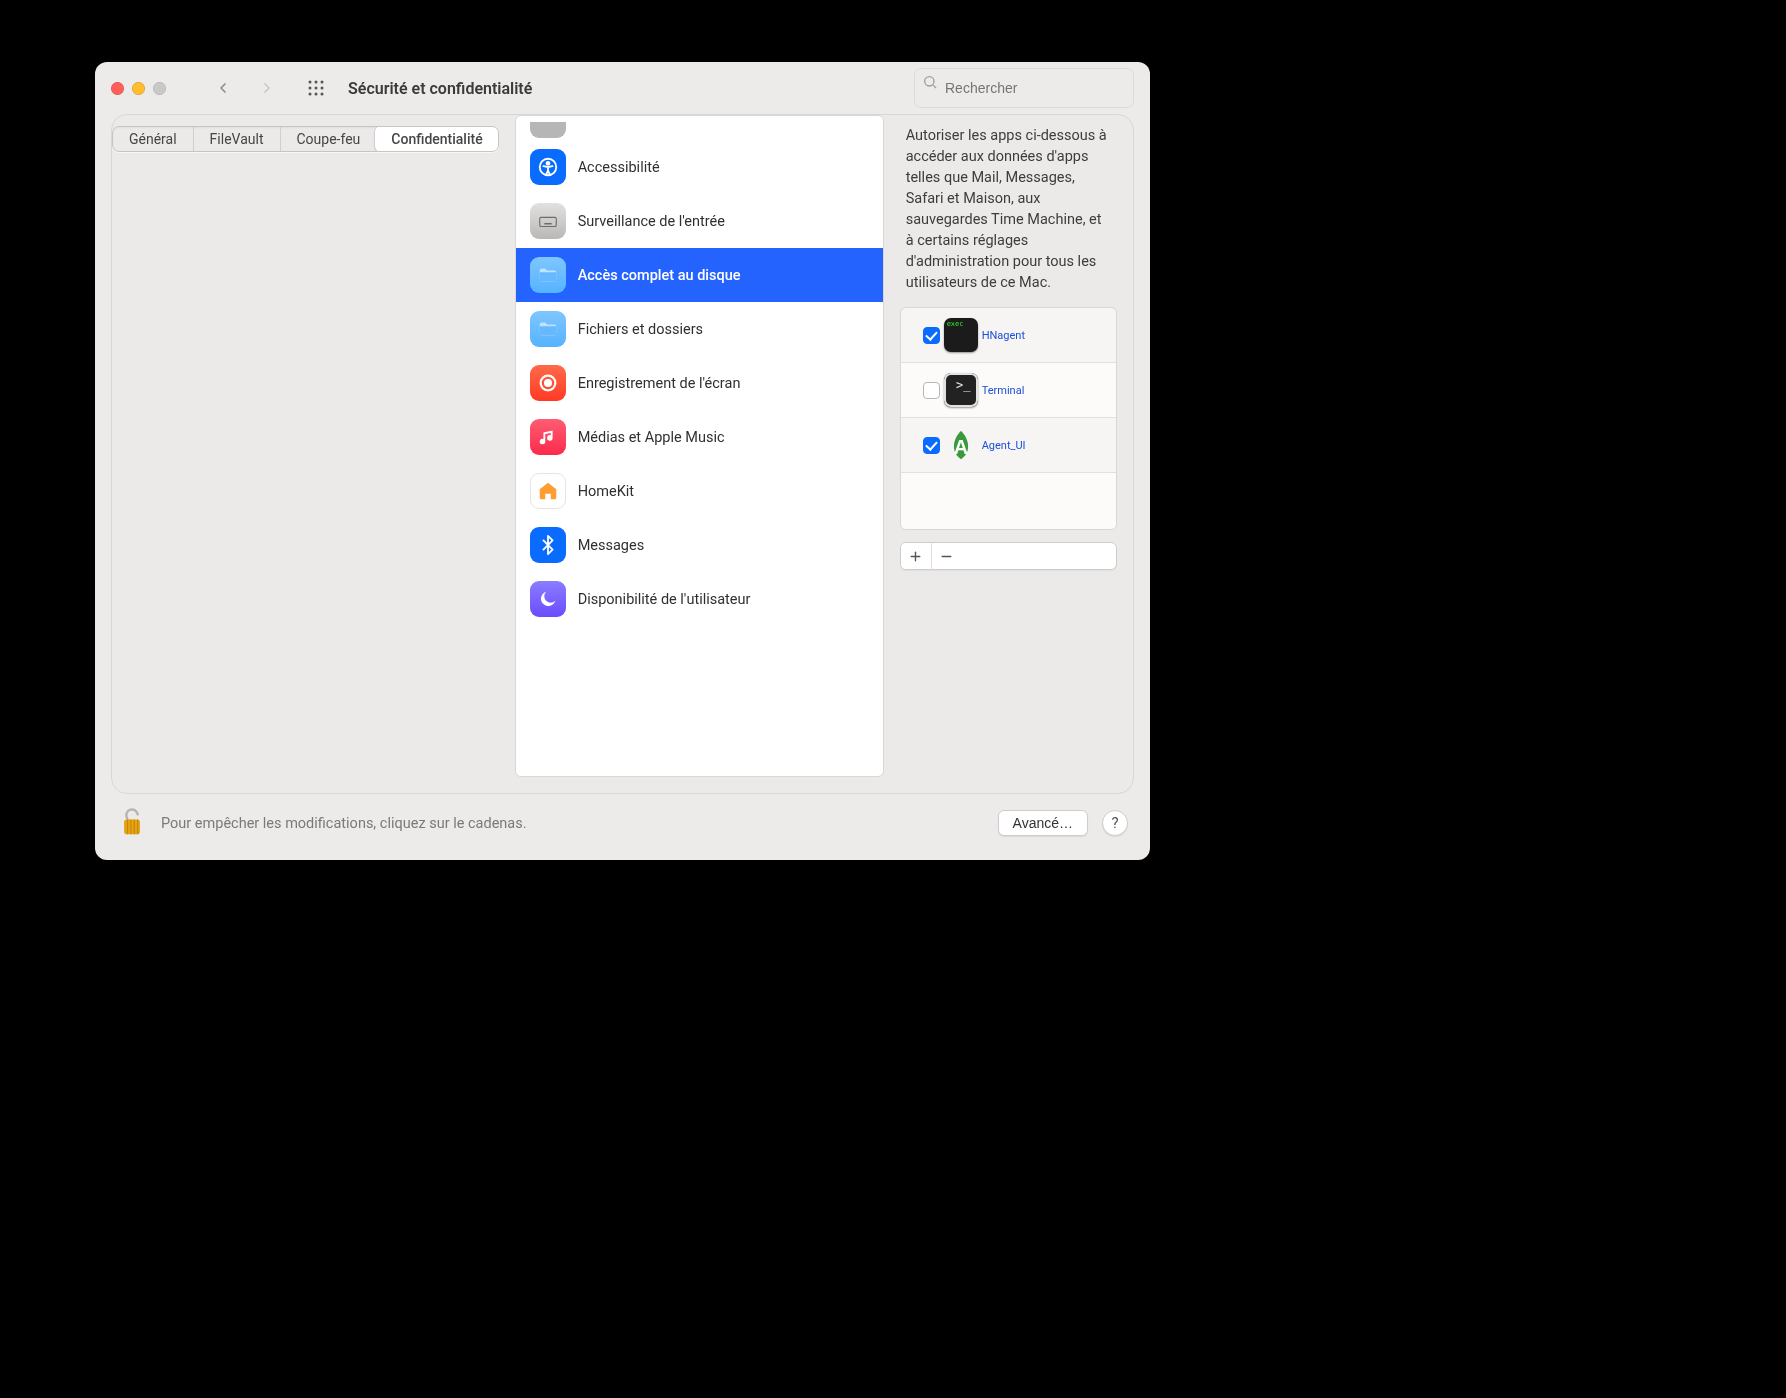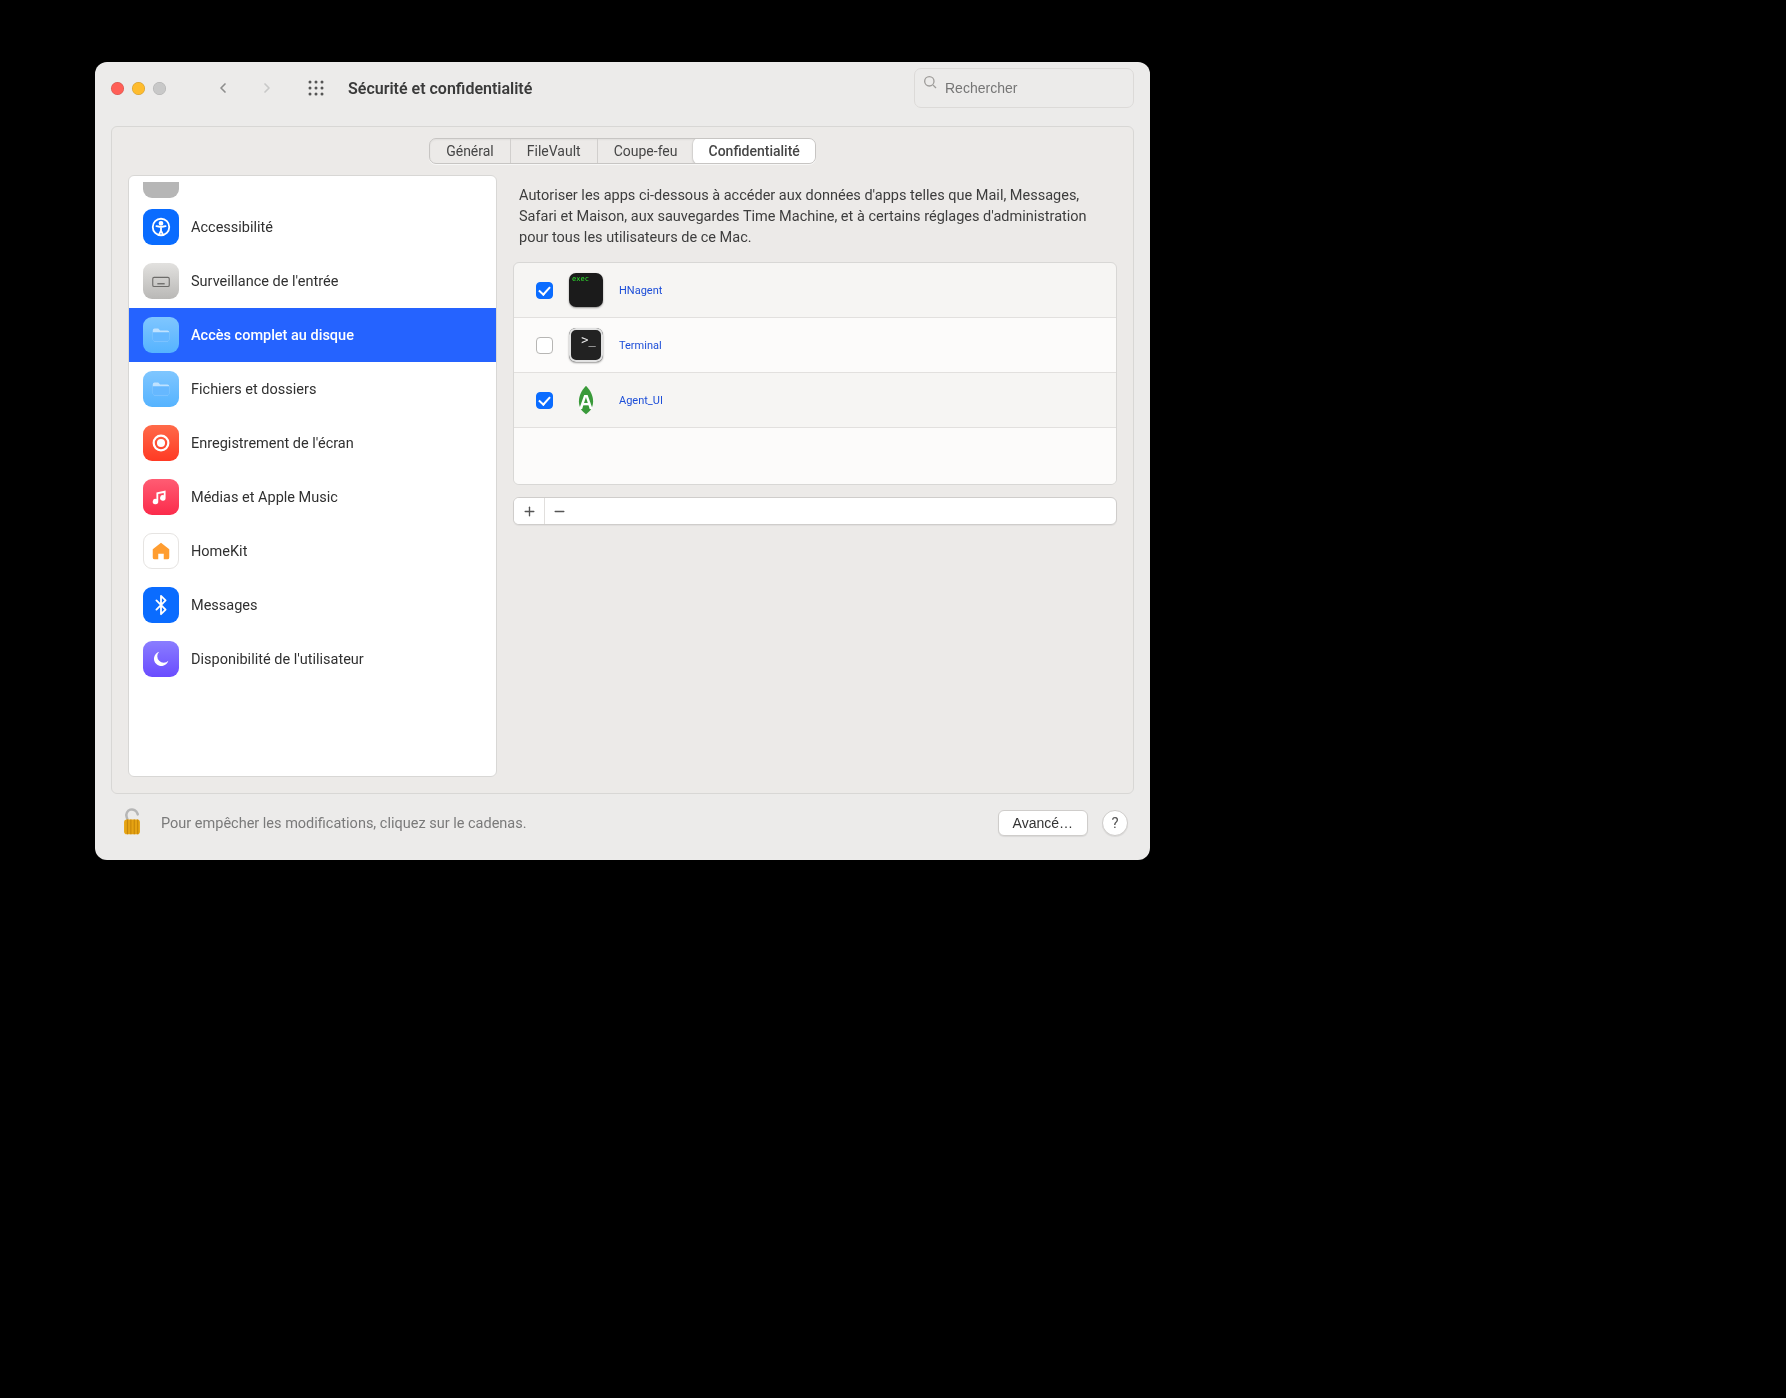--- a/index.html
+++ b/index.html
@@ -40,26 +40,26 @@
   .searchwrap { margin-left:auto; position:relative; }
   .searchwrap input{
     width:220px; height:40px; border-radius:7px;
     border:1px solid #dcdad8; background:#ecebea;
     padding: 0 10px 0 30px; font-size:14px; color:#555;
     outline:none;
   }
   .searchwrap svg{position:absolute; left:8px; top:6px; width:16px; height:16px; color:#9e9c9a;}
 
   .panel {
-    margin: 12px 16px 0 16px;
+    margin: 0 16px 0 16px;
     border: 1px solid #d8d7d5;
-    border-radius: 6px;
+    border-radius: 16px;
     background: #eceae8;
     flex: 1;
-    display: flex; flex-direction: column;
+    display: flex; flex-direction: row;
     overflow: hidden;
   }
 
   .tabs-row { height:48px; display:flex; align-items:center; justify-content:center; position:relative; }
   .segmented {
     display:flex; border:1px solid #c7c5c3; border-radius:7px; overflow:hidden;
     background:#eceae8; height:26px; align-items:stretch;
     box-shadow: 0 1px 0 rgba(255,255,255,.6), inset 0 1px 2px rgba(0,0,0,.05);
   }
   .seg {
@@ -109,21 +109,21 @@
   }
   .desc{
     font-size:14.5px; color:#3d3d3d; line-height:1.45;
     padding: 10px 6px 14px 6px;
   }
   .applist{
     background:#f6f5f3; border:1px solid #d8d7d5; border-radius:6px;
     overflow:hidden;
   }
   .app-row{
-    display:flex; align-items:center; gap:16px;
+    display:flex; align-items:center; gap:4px;
     padding: 10px 22px;
     border-bottom: 1px solid #e2e0de;
   }
   .app-row:nth-child(even){ background:#fcfbfa; }
   .app-row:last-child{border-bottom:none;}
   .app-row.filler{ height:56px; }
   .app-row input[type="checkbox"]{
     appearance:none; width:17px; height:17px; border-radius:4px;
     border:1px solid #b7b6b4; background:#fff; position:relative; flex:0 0 17px;
     cursor:pointer;

